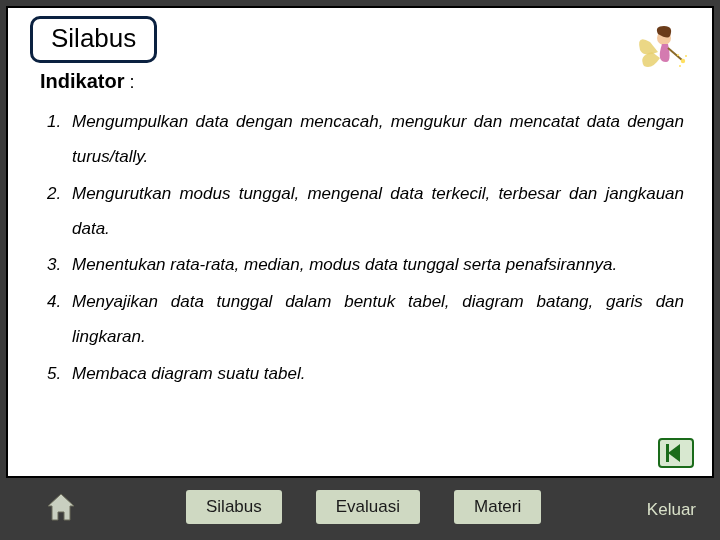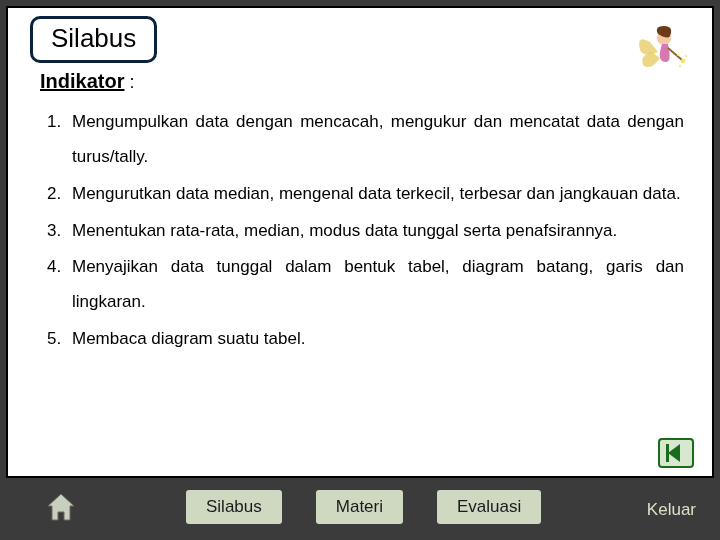--- a/index.html
+++ b/index.html
@@ -33,29 +33,29 @@
     width: 60px; height: 60px;
   }
   .content {
     position: absolute;
     top: 62px; left: 32px; right: 28px; bottom: 10px;
     color: #000;
   }
   .indikator-label {
     font-size: 20px;
     font-weight: bold;
-    text-decoration: underline;
     display: inline;
   }
   .colon { font-size: 18px; }
   ol {
     margin-top: 12px;
     padding-left: 26px;
     font-size: 17px;
     line-height: 2.05;
+    font-style: italic;
   }
   ol li {
     text-align: justify;
     padding-left: 6px;
     margin-bottom: 2px;
   }
   .back-arrow {
     position: absolute;
     right: 26px; bottom: 72px;
     width: 36px; height: 30px;
@@ -118,21 +118,21 @@
       <circle cx="48" cy="33" r="1" fill="#ffe060"></circle>
       <circle cx="56" cy="34" r="1" fill="#ffe060"></circle>
       <circle cx="50" cy="44" r="1" fill="#ffe060"></circle>
     </svg>
   </div>
 
   <div class="content">
     <span class="indikator-label">Indikator</span><span class="colon"> :</span>
     <ol>
       <li>Mengumpulkan data dengan mencacah, mengukur dan mencatat data dengan turus/tally.</li>
-      <li>Mengurutkan data median, mengenal data terkecil, terbesar dan jangkauan data.</li>
+      <li>Mengurutkan modus tunggal, mengenal data terkecil, terbesar dan jangkauan data.</li>
       <li>Menentukan rata-rata, median, modus data tunggal serta penafsirannya.</li>
       <li>Menyajikan data tunggal dalam bentuk tabel, diagram batang, garis dan lingkaran.</li>
       <li>Membaca diagram suatu tabel.</li>
     </ol>
   </div>
 
 </div>
 
 <div class="back-arrow">
   <svg viewBox="0 0 36 30">
@@ -143,17 +143,17 @@
 </div>
 
 <div class="bottom-bar">
   <div class="home-icon">
     <svg width="34" height="34" viewBox="0 0 34 34">
       <path d="M17 4 L30 16 L26 16 L26 30 L20 30 L20 22 L14 22 L14 30 L8 30 L8 16 L4 16 Z" fill="#c9cfc0" stroke="#6b6b5a" stroke-width="1"></path>
     </svg>
   </div>
   <div class="nav">
     <div class="nav-btn">Silabus</div>
+    <div class="nav-btn">Evaluasi</div>
     <div class="nav-btn">Materi</div>
-    <div class="nav-btn">Evaluasi</div>
   </div>
   <div class="nav-last">Keluar</div>
 </div>
 
 </body></html>

